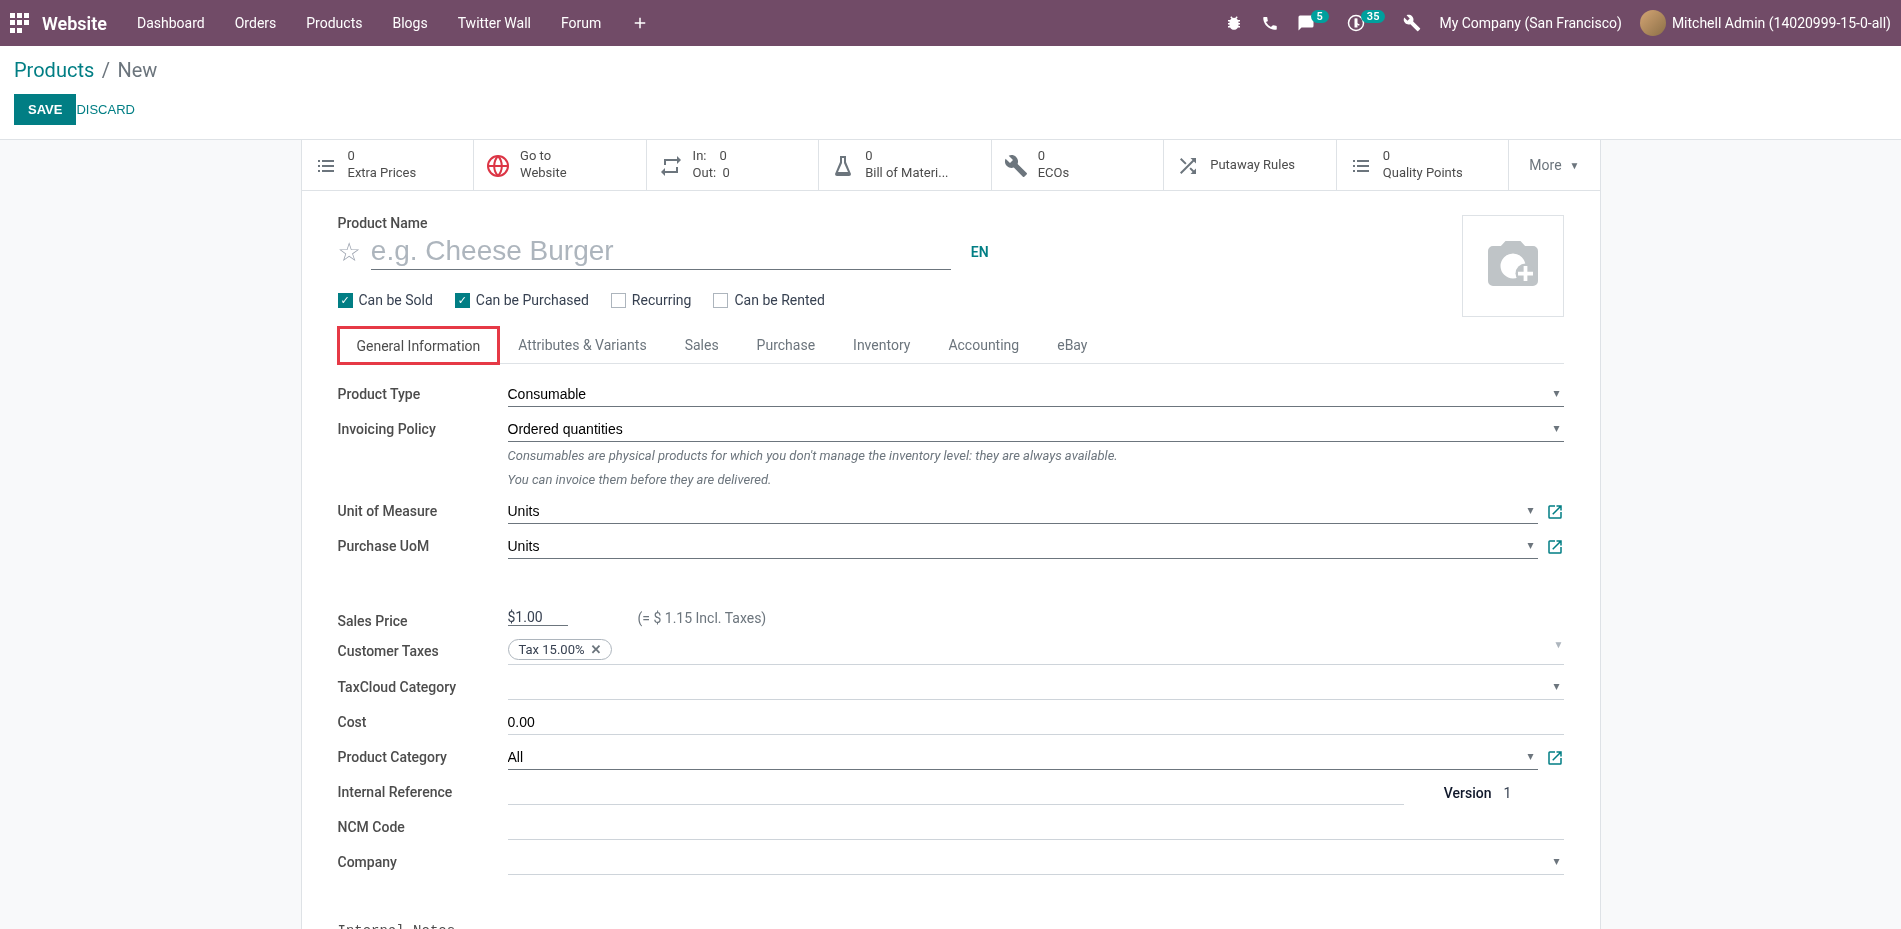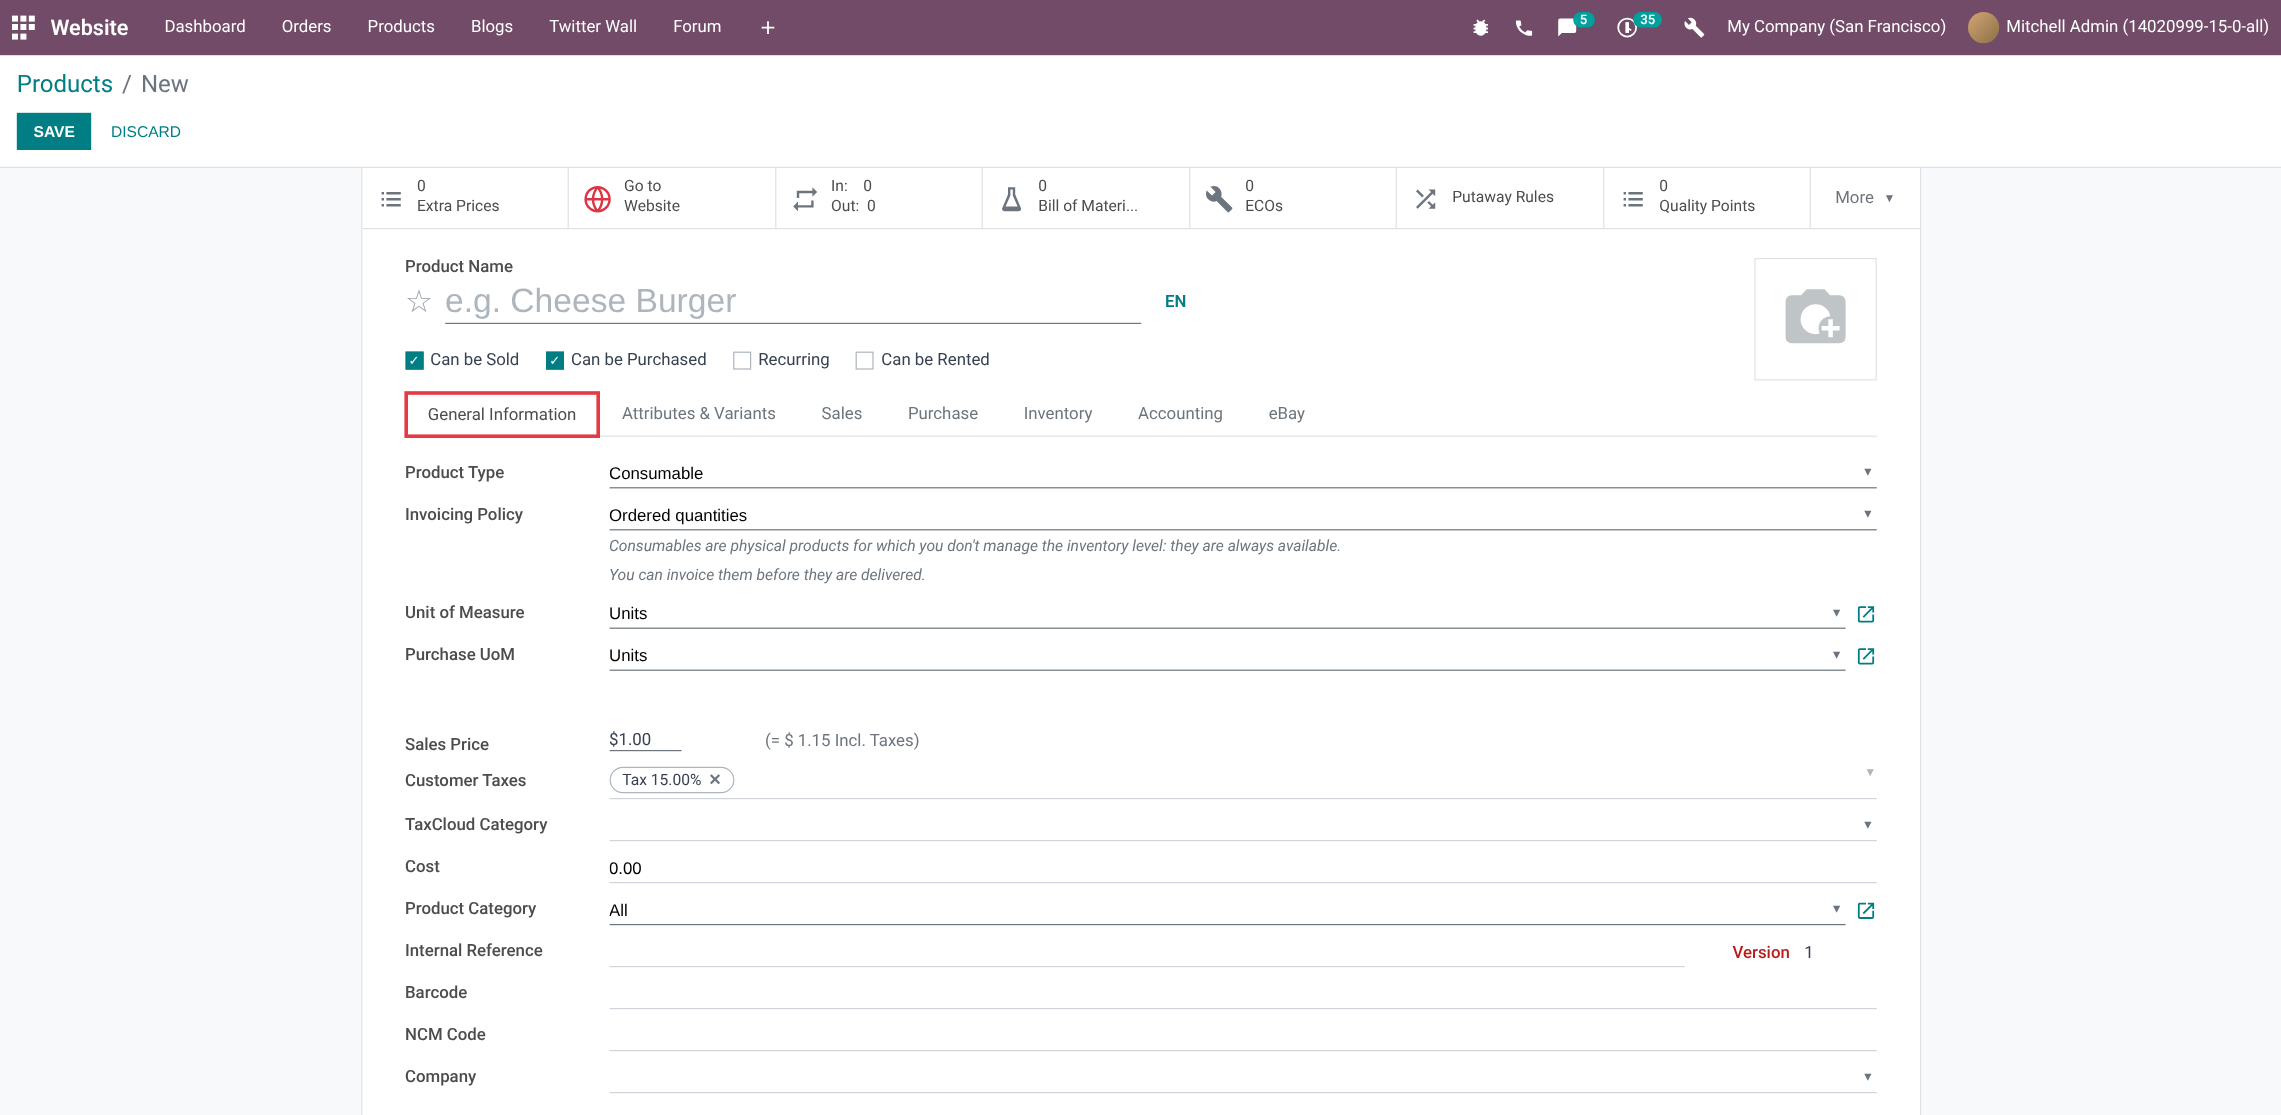--- a/index.html
+++ b/index.html
@@ -11,21 +11,21 @@
 .topbar .nav { display: flex; gap: 30px; align-items: center; flex: 1; }
 .topbar .nav a { color: #fff; text-decoration: none; cursor: pointer; }
 .topbar .right { display: flex; align-items: center; gap: 18px; }
 .topbar .icon-btn { cursor: pointer; display: inline-flex; align-items: center; }
 .topbar .badge { background: #00A09D; color: #fff; border-radius: 10px; padding: 0 6px; font-size: 11px; font-weight: 600; margin-left: -4px; position: relative; top: -7px; }
 .topbar .avatar { width: 26px; height: 26px; border-radius: 50%; background: linear-gradient(135deg, #d4a574, #8b6f47); margin-right: 6px; }
 .breadcrumb-bar { padding: 12px 14px 8px; }
 .breadcrumb-bar .crumb-link { color: #017E84; font-size: 20px; text-decoration: none; cursor: pointer; }
 .breadcrumb-bar .crumb-sep { color: #6c757d; font-size: 20px; margin: 0 4px; }
 .breadcrumb-bar .crumb-current { color: #6c757d; font-size: 20px; }
-.action-bar { padding: 4px 14px 14px; display: flex; gap: 16px; align-items: center; }
+.action-bar { padding: 4px 14px 14px; display: flex; gap: 0; align-items: center; }
 .btn-primary { background: #017E84; color: #fff; border: none; padding: 8px 14px; font-weight: 600; cursor: pointer; font-size: 13px; }
 .btn-link { background: none; border: none; color: #017E84; cursor: pointer; font-weight: 500; font-size: 13px; }
 .content-wrap { border-top: 1px solid #dee2e6; background: #f8f9fa; padding: 0; }
 .sheet { max-width: 1300px; margin: 0 auto; background: #fff; border-left: 1px solid #dee2e6; border-right: 1px solid #dee2e6; }
 .stat-buttons { display: flex; border-bottom: 1px solid #dee2e6; }
 .stat-btn { flex: 1; border-right: 1px solid #dee2e6; padding: 8px 12px; display: flex; align-items: center; gap: 10px; cursor: pointer; min-height: 50px; }
 .stat-btn:last-child { border-right: none; }
 .stat-btn .stat-icon { color: #6c757d; font-size: 20px; flex-shrink: 0; }
 .stat-btn .stat-text { display: flex; flex-direction: column; font-size: 13px; color: #4c4c4c; line-height: 1.3; }
 .stat-btn .stat-val { font-weight: 400; }
@@ -59,21 +59,21 @@
 .select-wrap { position: relative; }
 .select-wrap::after { content: "▾"; position: absolute; right: 4px; top: 4px; color: #6c757d; pointer-events: none; font-size: 12px; }
 .m2o-wrap { display: flex; align-items: center; gap: 8px; text-decoration: underline; }
 .m2o-wrap .select-wrap { flex: 1; }
 .ext-link { color: #017E84; cursor: pointer; font-size: 14px; }
 .help-text { color: #6c757d; font-style: italic; font-size: 13px; line-height: 1.5; margin-top: 4px; }
 .tag-pill { display: inline-flex; align-items: center; border: 1px solid #adb5bd; border-radius: 14px; padding: 2px 10px; font-size: 13px; gap: 6px; }
 .tag-pill .x { cursor: pointer; color: #6c757d; font-weight: bold; }
 .price-note { color: #6c757d; margin-left: 70px; }
 .subrow { display: flex; align-items: center; }
-.subrow .sub-label { font-weight: 500; color: #b91c1c; margin: 0 12px 0 40px; }
+.subrow .sub-label { font-weight: 500; color: #0f172a; margin: 0 12px 0 40px; }
 .section-label { font-weight: 500; color: #4c4c4c; margin-top: 20px; font-family: Liberation Mono, monospace; }
 svg.i { width: 18px; height: 18px; fill: currentColor; vertical-align: middle; }
 svg.i-lg { width: 24px; height: 24px; }
 </style>
 </head>
 <body>
 
 <div class="topbar">
   <div class="apps-icon">
     <span></span>
@@ -344,24 +344,20 @@
           </div>
           <div class="form-row">
             <div class="fl">Internal Reference</div>
             <div class="fv subrow">
               <input class="text-field" style="border-bottom-color: rgb(206, 212, 218); flex: 1 1 0%;">
               <span class="sub-label">Version</span>
               <span style="min-width:60px">1</span>
             </div>
           </div>
           <div class="form-row">
-            <div class="fl">Barcode</div>
-            <div class="fv"><input class="text-field" style="border-bottom-color: rgb(206, 212, 218);"></div>
-          </div>
-          <div class="form-row">
             <div class="fl">NCM Code</div>
             <div class="fv"><input class="text-field" style="border-bottom-color: rgb(206, 212, 218);"></div>
           </div>
           <div class="form-row">
             <div class="fl">Company</div>
             <div class="fv">
                 <div class="select-wrap"><input class="select-field" style="border-bottom-color: rgb(206, 212, 218);"></div>
               </div>
           </div>
         </div>

